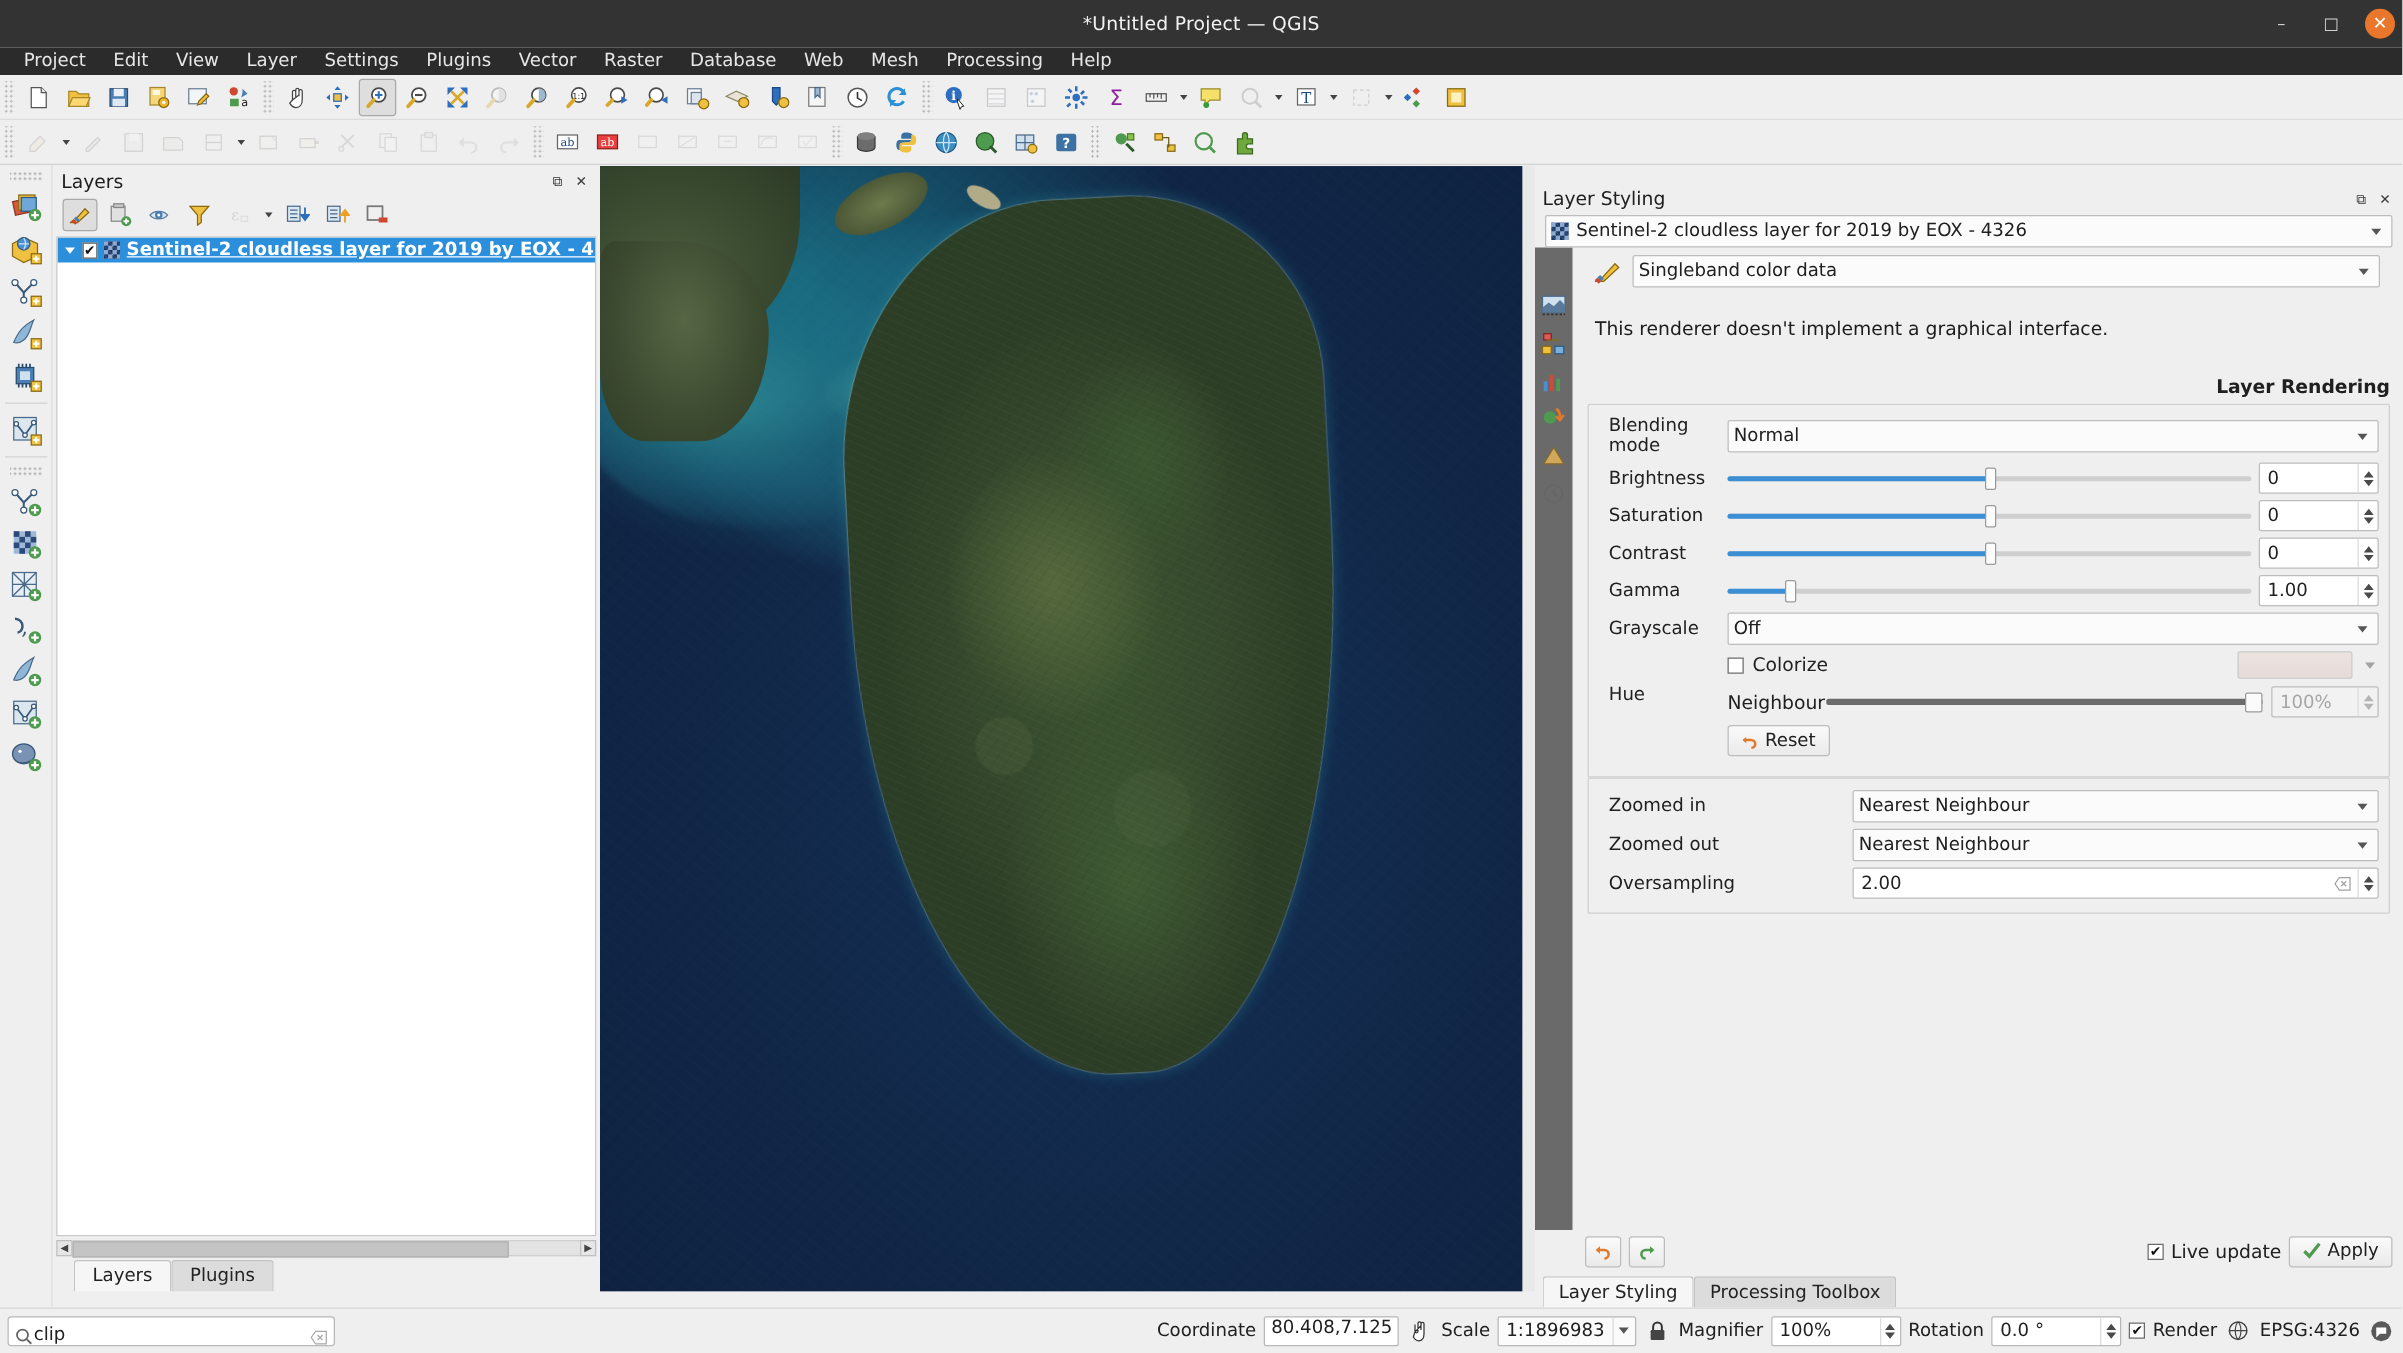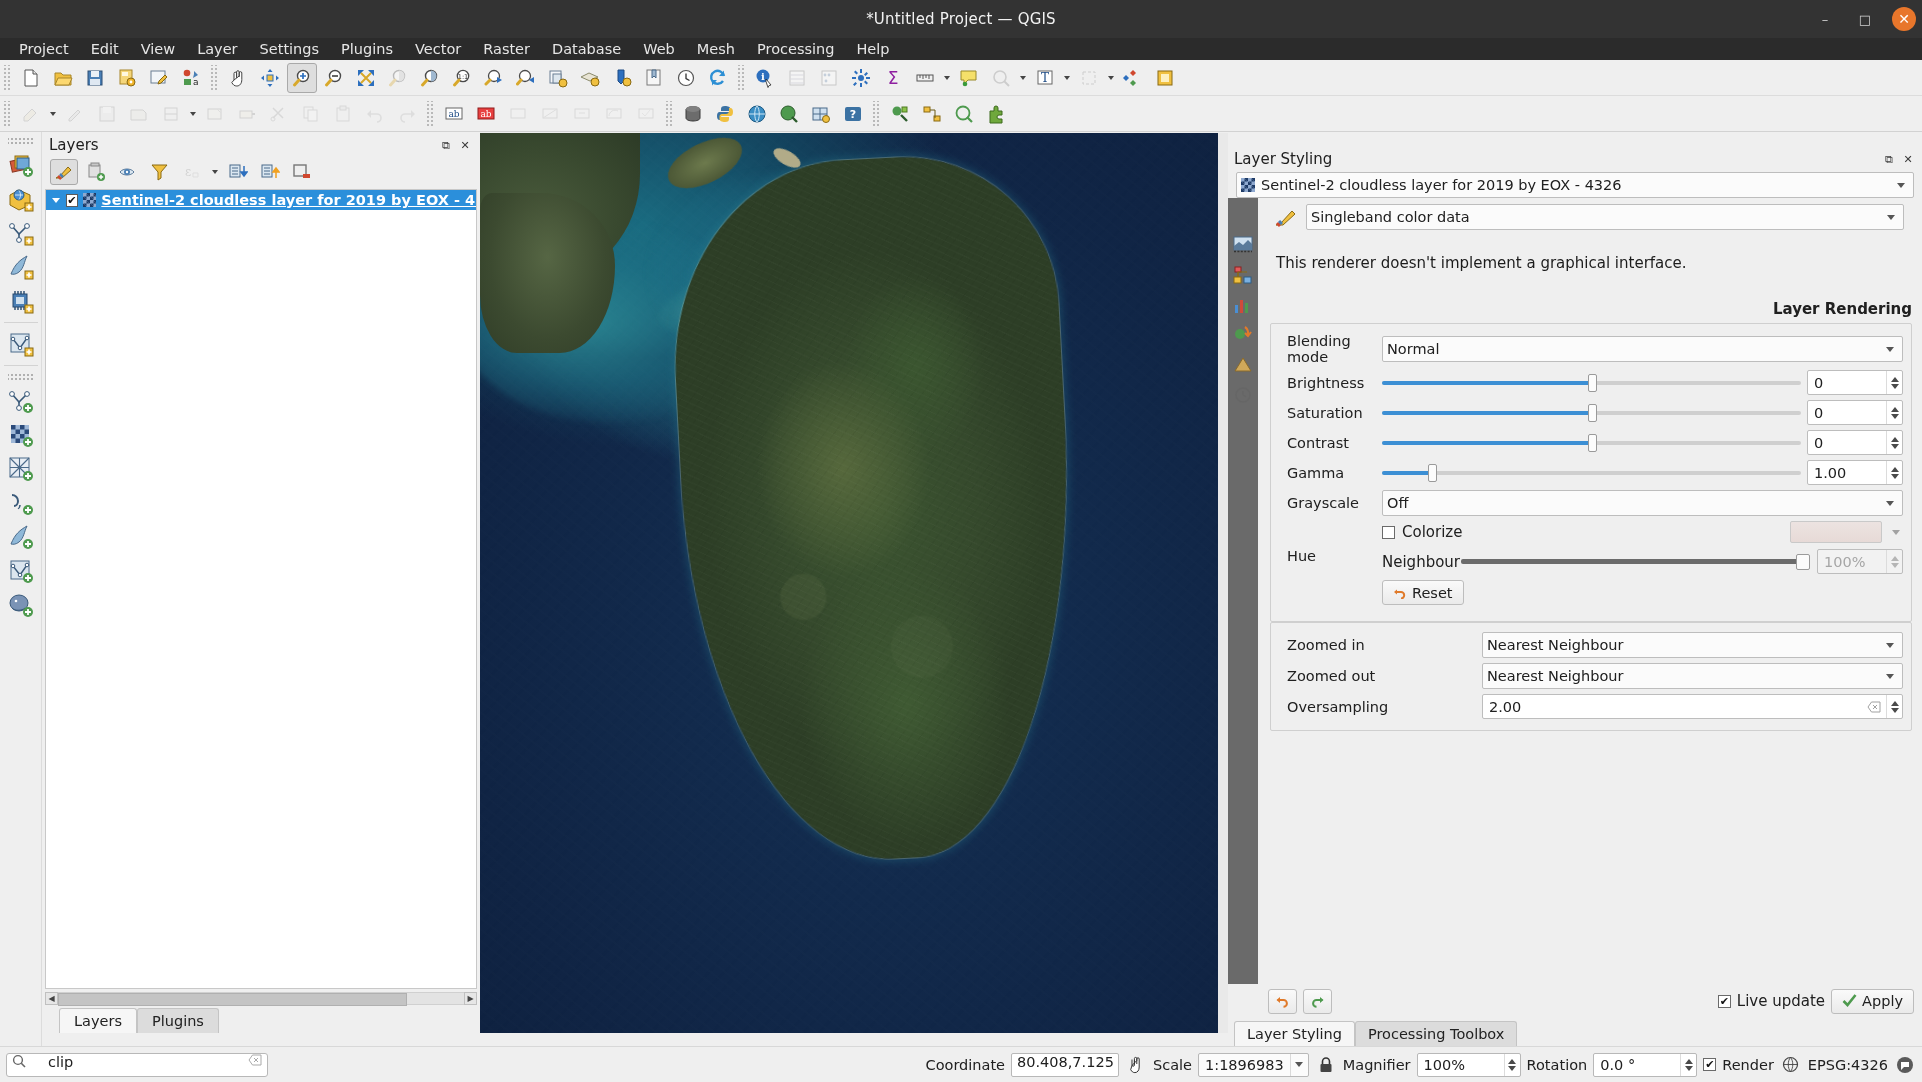--- a/index.html
+++ b/index.html
@@ -212,21 +212,21 @@
   .st-tabs-bottom{ height:28px; display:flex; align-items:flex-end; padding-left:6px;}
   .st-tabs-bottom .ptab{ padding:4px 12px;}
 
   
   .statusbar{
     position:absolute; left:0; bottom:0; width:1922px; height:36px;
     background:#efefef; border-top:1px solid #d8d8d8;
     display:flex; align-items:center; padding:0 6px; gap:6px;
   }
   .searchbox{ width:262px; height:24px; background:#fff; border:1px solid #b8b8b8; border-radius:3px;
-              display:flex; align-items:flex-start; padding:0 5px; gap:22px;}
+              display:flex; align-items:flex-end; padding:0 5px; gap:1px;}
   .searchbox .v{ flex:1; font-size:14.5px;}
   .sb-spacer{ flex:1; }
   .sb-lbl{ font-size:14.5px; white-space:nowrap;}
   .sb-field{ height:24px; background:#fff; border:1px solid #b8b8b8; border-radius:2px;
              display:flex;align-items:flex-start; padding:0 5px; font-size:14.5px;}
   .sb-combo{ height:24px; background:#fbfbfb; border:1px solid #b8b8b8;border-radius:2px;
              display:flex;align-items:center;font-size:14.5px;text-align:right;}
   .sb-combo .v{ padding:0 6px; white-space:nowrap;}
   .sb-combo .arr{ width:18px;height:22px;border-left:1px solid #dadada;display:flex;align-items:center;justify-content:center;}
   .sb-combo .arr::after{content:"";width:0;height:0;border-left:4px solid transparent;border-right:4px solid transparent;border-top:5px solid #555;}

